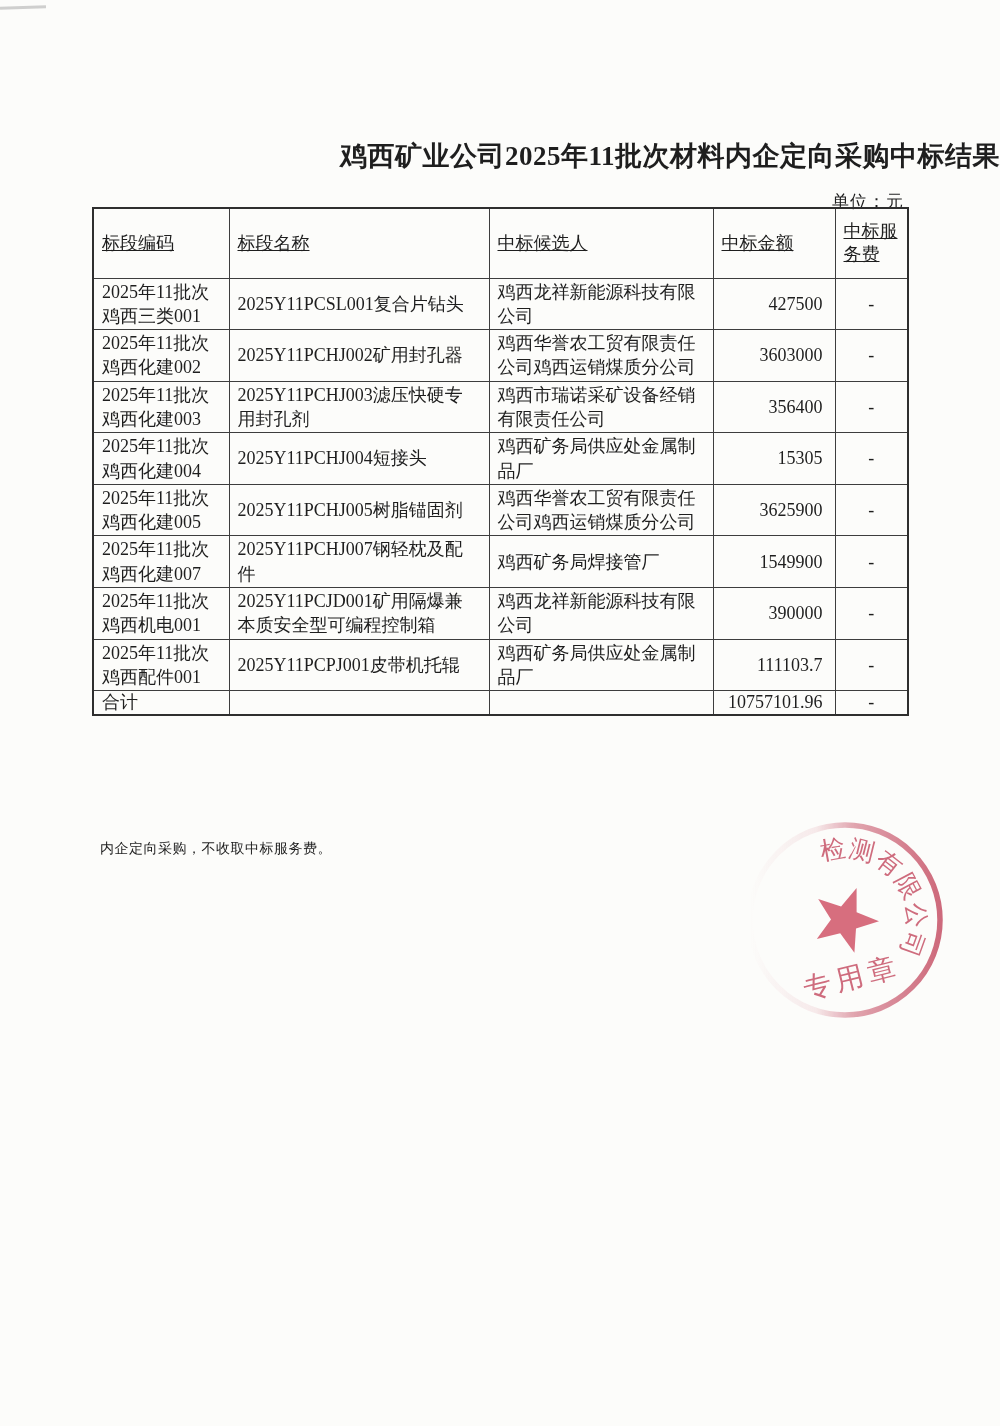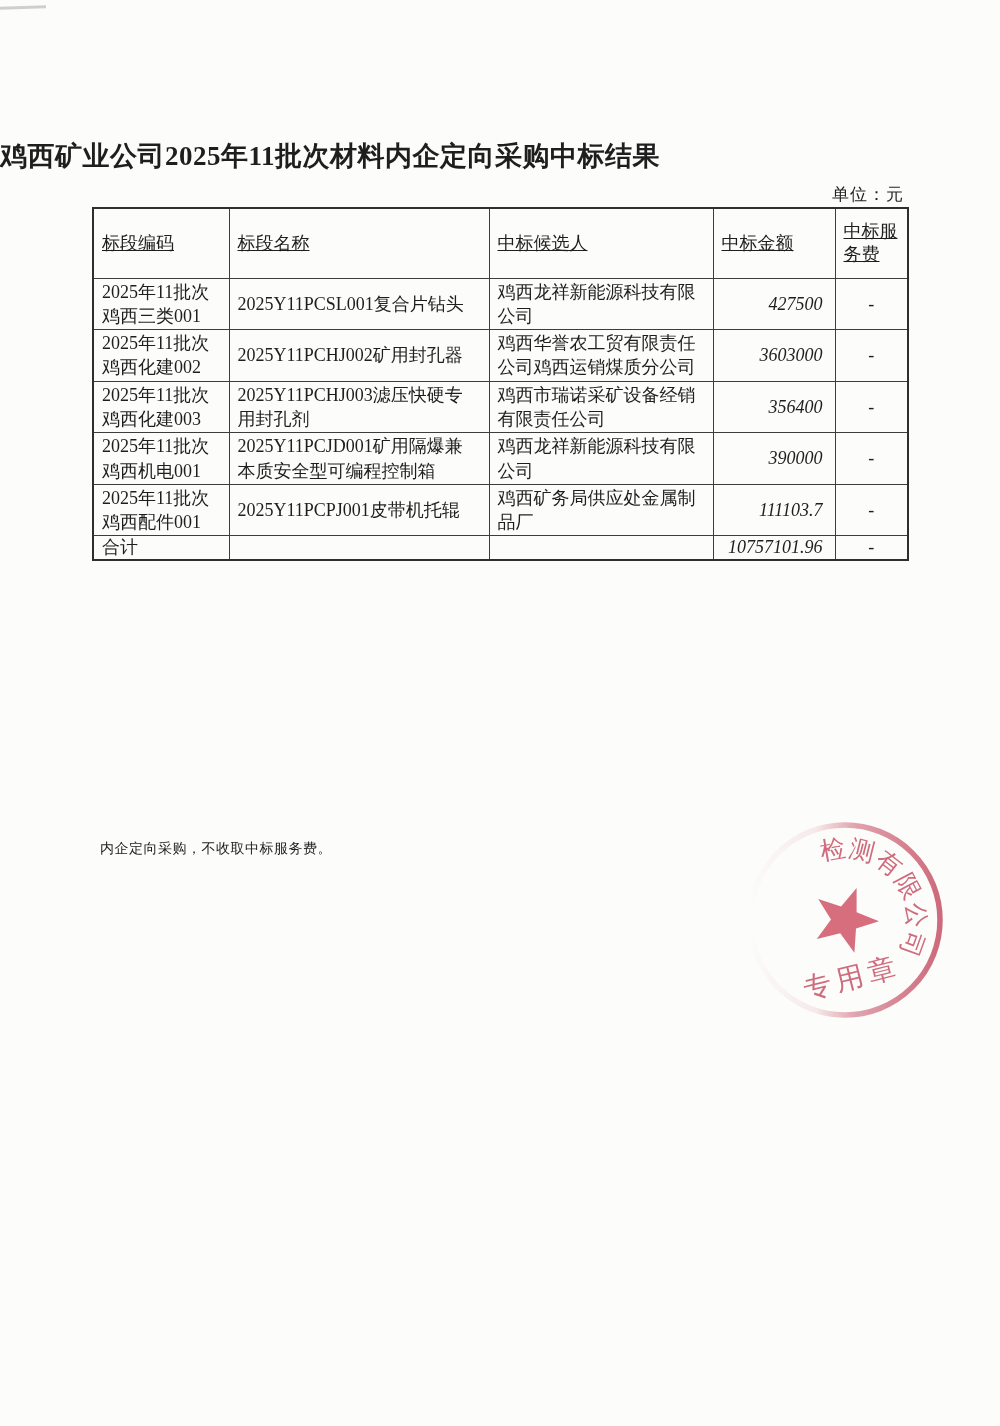--- a/index.html
+++ b/index.html
@@ -11,44 +11,44 @@
     font-family:"Liberation Serif","DejaVu Serif",serif;
     color:#1e1e1e;
     overflow:hidden;
   }
   .scan-artifact {
     position:absolute; left:0px; top:6px; width:46px; height:3px;
     background:#9a9a9a; opacity:.45; transform:rotate(-2deg);
   }
   .doc-title {
     position:absolute; top:138px; left:0; width:100%;
-    text-align:left; font-size:27px; font-weight:bold;
+    text-align:right; font-size:27px; font-weight:bold;
     letter-spacing:0.5px; white-space:nowrap;
   }
   .unit-label {
-    position:absolute; top:183px; right:96px;
+    position:absolute; top:190px; right:96px;
     font-size:17px; letter-spacing:1px;
   }
   table.results {
     position:absolute; left:92px; top:207px; width:815px;
     border-collapse:collapse; table-layout:fixed;
     border:2.5px solid #2e2e2e;
   }
   .results th, .results td {
     border:1.5px solid #3d3d3d;
     font-size:18px; font-weight:normal;
     padding:1px 8px; vertical-align:middle; text-align:left;
     line-height:1.35; word-break:break-word; overflow:hidden;
   }
   .results tr.header-row { height:70px;text-decoration:underline; }
   .results tr.header-row th { line-height:1.3; }
   .results tr.data-row { height:48px;margin-left:36px; }
   .results tr.total-row { height:24px;padding-left:46px; }
   .results tr.total-row td { line-height:1.15; padding-top:0; padding-bottom:0; }
-  .results td.cell-amount { text-align:right; padding-right:12px;font-style:italic; }
+  .results td.cell-amount { text-align:right; padding-right:12px; }
   .results td.cell-fee { text-align:center; padding:1px 2px; }
   .note-text {
     position:absolute; left:100px; top:840px;
     font-size:14px; letter-spacing:0.5px;
   }
   .seal {
     position:absolute; left:735px; top:810px; width:220px; height:220px;
     opacity:0.92; mix-blend-mode:multiply; pointer-events:none;
   }
   .seal text { font-family:"Liberation Serif","DejaVu Serif",serif; }
@@ -95,20 +95,41 @@
       <td class="cell-fee">-</td>
     </tr>
     <tr class="data-row">
       <td class="cell-code">2025年11批次鸡西化建003</td>
       <td class="cell-name">2025Y11PCHJ003滤压快硬专用封孔剂</td>
       <td class="cell-winner">鸡西市瑞诺采矿设备经销有限责任公司</td>
       <td class="cell-amount">356400</td>
       <td class="cell-fee">-</td>
     </tr>
     <tr class="data-row">
+      <td class="cell-code">2025年11批次鸡西化建004</td>
+      <td class="cell-name">2025Y11PCHJ004短接头</td>
+      <td class="cell-winner">鸡西矿务局供应处金属制品厂</td>
+      <td class="cell-amount">15305</td>
+      <td class="cell-fee">-</td>
+    </tr>
+    <tr class="data-row">
+      <td class="cell-code">2025年11批次鸡西化建005</td>
+      <td class="cell-name">2025Y11PCHJ005树脂锚固剂</td>
+      <td class="cell-winner">鸡西华誉农工贸有限责任公司鸡西运销煤质分公司</td>
+      <td class="cell-amount">3625900</td>
+      <td class="cell-fee">-</td>
+    </tr>
+    <tr class="data-row">
+      <td class="cell-code">2025年11批次鸡西化建007</td>
+      <td class="cell-name">2025Y11PCHJ007钢轻枕及配件</td>
+      <td class="cell-winner">鸡西矿务局焊接管厂</td>
+      <td class="cell-amount">1549900</td>
+      <td class="cell-fee">-</td>
+    </tr>
+    <tr class="data-row">
       <td class="cell-code">2025年11批次鸡西机电001</td>
       <td class="cell-name">2025Y11PCJD001矿用隔爆兼本质安全型可编程控制箱</td>
       <td class="cell-winner">鸡西龙祥新能源科技有限公司</td>
       <td class="cell-amount">390000</td>
       <td class="cell-fee">-</td>
     </tr>
     <tr class="data-row">
       <td class="cell-code">2025年11批次鸡西配件001</td>
       <td class="cell-name">2025Y11PCPJ001皮带机托辊</td>
       <td class="cell-winner">鸡西矿务局供应处金属制品厂</td>

